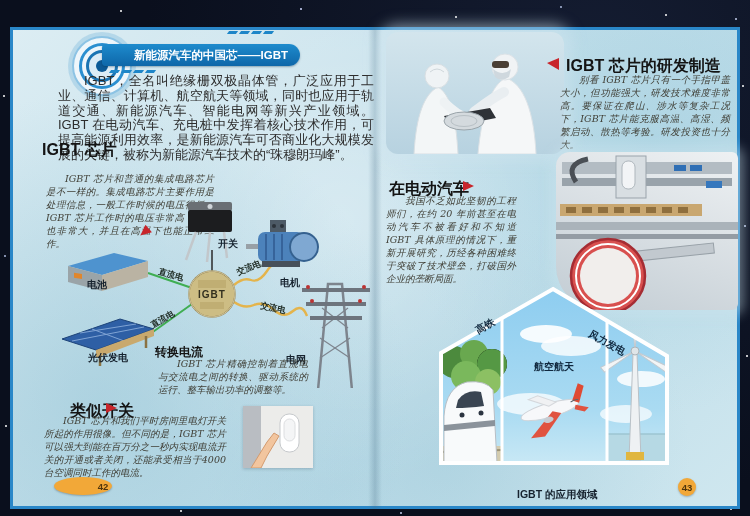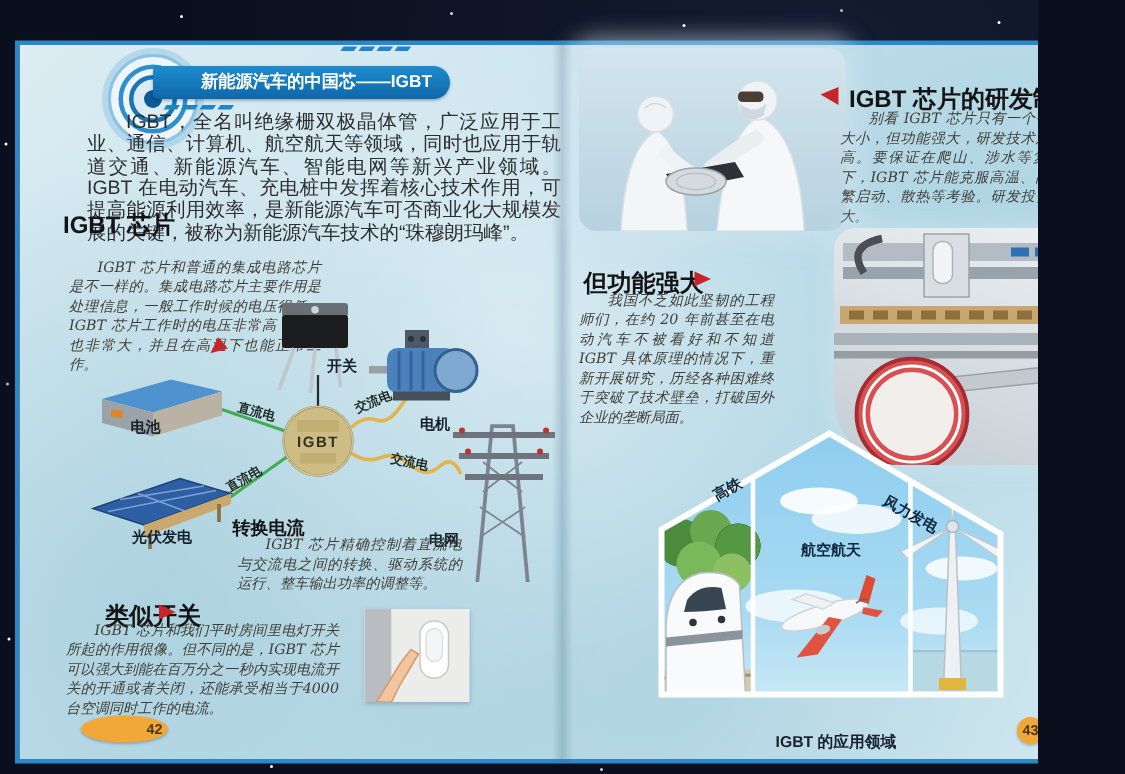--- a/index.html
+++ b/index.html
@@ -1,16 +1,16 @@
 <!DOCTYPE html>
 <html><head>
 <meta charset="utf-8">
 <style>
   html,body{margin:0;padding:0;background:#0a0f1d;}
-  .stage{position:relative;width:692px;height:516px;background:
+  .stage{position:relative;width:750px;height:516px;background:
     radial-gradient(circle at 80% 10%, #141c31 0%, #0a0f1d 60%);
     overflow:hidden;font-family:"Liberation Sans",sans-serif;}
   .abs{position:absolute;}
   .stars{position:absolute;left:120px;top:10px;width:2px;height:2px;border-radius:50%;background:#fff;
     box-shadow:180px -2px 0 0 #cfd8ff,335px 6px 0 0 #ffffff,440px -4px 0 0 #aebbdd,545px 4px 0 0 #ffffff,
     615px 8px 0 0 #c4cfee,505px 495px 0 0 #ffffff,622px 75px 0 0 #ffffff,624px 215px 0 0 #c4cfee,
     626px 345px 0 0 #ffffff,-117px 85px 0 0 #ffffff,-116px 245px 0 0 #aebbdd,-115px 415px 0 0 #ffffff,
     60px 500px 0 0 #ffffff,280px 502px 0 0 #c4cfee,610px 498px 0 0 #ffffff;}
   .page{position:absolute;left:10px;top:27px;width:730px;height:482px;box-sizing:border-box;
     border:3px solid #2a87c8;
@@ -254,21 +254,21 @@
         <rect x="70" y="96" width="88" height="10" fill="#c2c9cf" stroke="#98a1a8"></rect>
         <rect x="62" y="93" width="14" height="15" fill="#8d959c"></rect>
       </g>
       <circle cx="52" cy="124" r="37" fill="#d8504f"></circle>
       <circle cx="52" cy="124" r="28" fill="#f1eeec"></circle>
       <circle cx="52" cy="124" r="32" fill="none" stroke="#ffffff" stroke-width="2"></circle>
       <circle cx="52" cy="124" r="37" fill="none" stroke="#a52c33" stroke-width="2.5"></circle>
     </svg>
   </div>
 
-  <div class="h-sec" style="left:389px;top:179px;">但功能强大</div>
+  <div class="h-sec" style="left:389px;top:179px;">在电动汽车</div>
   <div class="abs tri-r" style="left:463px;top:181px;"></div>
   <div class="hand" style="left:386px;top:194px;width:130px;line-height:13px;">
     <p>我国不乏如此坚韧的工程师们，在约 20 年前甚至在电动汽车不被看好和不知道 IGBT 具体原理的情况下，重新开展研究，历经各种困难终于突破了技术壁垒，打破国外企业的垄断局面。</p>
   </div>
 
   <svg class="abs" style="left:436px;top:284px;" width="240" height="192" viewBox="0 0 240 192">
     <defs>
       <linearGradient id="sky" x1="0" y1="0" x2="0" y2="1">
         <stop offset="0" stop-color="#8ecdf0"></stop>
           <stop offset=".7" stop-color="#aadbf2"></stop>

